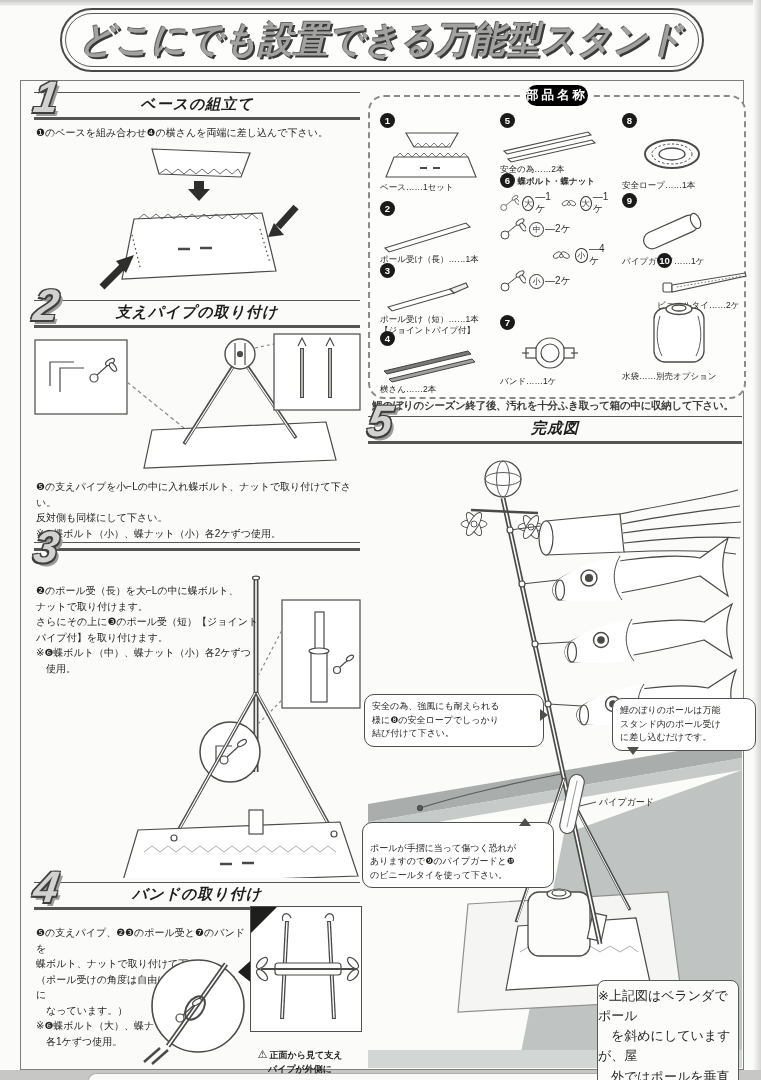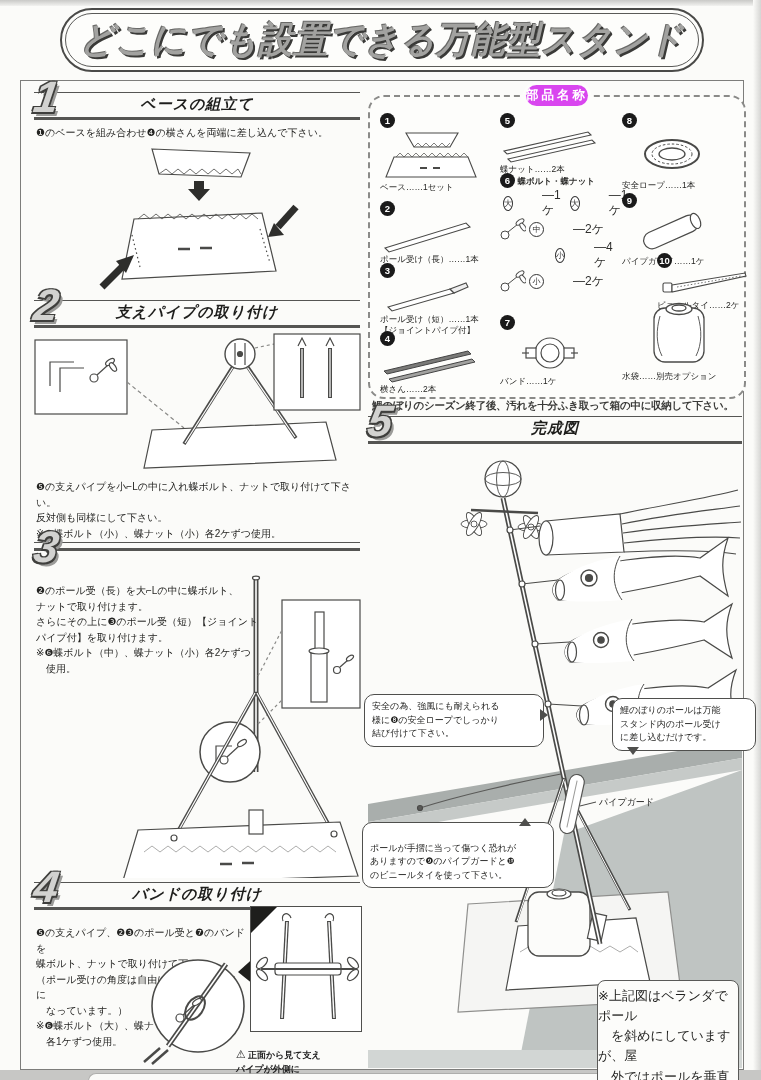--- a/index.html
+++ b/index.html
@@ -23,47 +23,47 @@
   .step-header{position:relative;border-bottom:3px solid #55555 3;border-bottom:3px solid #555553;padding:3px 0 3px;}
   .step-header::before{content:"";position:absolute;left:0;right:0;top:0;border-top:1.8px solid #555553;}
   .step-heading{display:block;text-align:center;font-style:italic;font-weight:bold;font-size:15px;color:#1e1e1c;letter-spacing:1px;}
   .step-num{position:absolute;left:0px;top:-17px;font-size:44px;line-height:1;font-weight:bold;font-style:italic;
             color:#d2d2d0;transform:skewX(-8deg);z-index:3;
             text-shadow:-1.5px -1.5px 0 #3f3f3d,1.5px -1.5px 0 #3f3f3d,-1.5px 1.5px 0 #3f3f3d,1.5px 1.5px 0 #3f3f3d,4px 4px 0 #9b9b99;}
   .step-body{font-size:10px;line-height:1.55;white-space:pre-line;margin:5px 0 0 2px;color:#242422;}
 
   
   .parts-box{position:absolute;left:368px;top:95px;width:374px;height:300px;border:2px dashed #8a8a88;border-radius:16px;background:#fdfdfb;}
-  .pbadge{position:absolute;top:-12px;left:50%;transform:translateX(-50%);background:#d946ef;color:#fff;
+  .pbadge{position:absolute;top:-12px;left:50%;transform:translateX(-50%);background:#000000;color:#fff;
           font-weight:bold;font-size:12.5px;padding:2px 0;border-radius:12px;letter-spacing:3px;box-shadow:0 0 0 3px #fdfdfb;}
   .part{position:absolute;font-size:8.5px;}
   .pnum{display:inline-flex;width:15px;height:15px;background:#1a1a1a;color:#fff;border-radius:50%;
         align-items:center;justify-content:center;font-size:9.5px;font-weight:bold;}
   .plabel{white-space:pre-line;line-height:1.3;color:#242422;margin-top:1px;}
   .picon{display:block;margin:1px 0;}
   .bolt-grid{margin-top:2px;}
   .bolt-row{display:flex;align-items:center;height:26px;}
   .size-circle{display:inline-flex;width:13px;height:13px;border:1.1px solid #333;border-radius:50%;
         font-size:8px;align-items:center;justify-content:center;margin:0 1px 0 3px;background:#fff;}
-  .bqty{font-size:12px;margin-left:28px;}
+  .bqty{font-size:10px;}
   .storage-note{position:absolute;left:372px;top:399px;width:372px;font-size:10.5px;font-weight:bold;color:#3a3a38;letter-spacing:-0.3px;}
 
   
   .bubble{position:absolute;background:#fff;border:1.3px solid #4f4f4d;border-radius:10px;padding:5px 7px;
           font-size:9px;line-height:1.5;white-space:pre-line;color:#1f1f1d;z-index:5;}
   .tail-r::after{content:"";position:absolute;right:-11px;top:14px;border:6px solid transparent;border-left:8px solid #4f4f4d;}
   .tail-bl::after{content:"";position:absolute;left:14px;bottom:-11px;border:6px solid transparent;border-top:8px solid #4f4f4d;}
   .tail-tr::after{content:"";position:absolute;right:22px;top:-11px;border:6px solid transparent;border-bottom:8px solid #4f4f4d;}
   .note-box{position:absolute;background:#fcfcfa;border:1.3px solid #5a5a58;border-radius:8px;padding:5px 0;
           font-size:13px;line-height:1.55;white-space:pre-line;color:#1f1f1d;z-index:5;}
   .small-label{position:absolute;font-size:9px;color:#1f1f1d;z-index:5;}
   .lock-row{display:flex;align-items:center;margin-top:4px;}
   .lock-note{font-size:8.5px;white-space:pre-line;line-height:1.4;}
   .arrow-glyph{display:inline-block;width:0;height:0;border:5px solid transparent;border-left:9px solid #111;margin:0 3px;}
-  .caution{position:absolute;font-size:9px;font-weight:bold;line-height:1.45;white-space:pre-line;color:#222;}
+  .caution{position:absolute;font-size:9px;font-weight:bold;line-height:1.45;white-space:pre-line;text-align:center;color:#222;}
   .warn{font-size:11px;margin-right:2px;}
 
   .inset-box{position:absolute;border:1.3px solid #4f4f4d;background:#fff;}
   .bottom-strip{position:absolute;left:0;top:1070px;width:761px;height:10px;background:#c7c7c5;}
   .bottom-band{position:absolute;left:88px;top:1073px;width:556px;height:7px;background:#fafaf8;
                border:1px solid #aeaeac;border-bottom:none;border-radius:8px 8px 0 0;}
   svg{display:block;}
 </style>
 </head>
 <body>
@@ -267,21 +267,21 @@
       </svg>
       <div class="plabel">横さん……2本</div>
     </div>
 
     <div class="part" style="left:130px;top:16px;width:112px;">
       <span class="pnum">5</span>
       <svg class="picon" width="100" height="34" viewBox="0 0 100 34" stroke="#4a4a48" fill="#fff" stroke-width="1.1">
         <polygon points="4,22 88,3 91,6 7,25"></polygon>
         <polygon points="8,30 92,11 95,14 11,33"></polygon>
       </svg>
-      <div class="plabel">蝶ナット……2本</div>
+      <div class="plabel">安全の為……2本</div>
     </div>
 
     <div class="part" style="left:130px;top:76px;width:112px;">
       <span class="pnum">6</span>
       <span style="font-size:8.5px;font-weight:bold;">蝶ボルト・蝶ナット</span>
       <div class="bolt-grid">
         <div class="bolt-row">
           <svg width="26" height="22" viewBox="0 0 26 22" stroke="#4a4a48" fill="none" stroke-width="1">
             <circle cx="5" cy="17" r="4" fill="#fff"></circle>
               <line x1="8" y1="14" x2="18" y2="6"></line>

